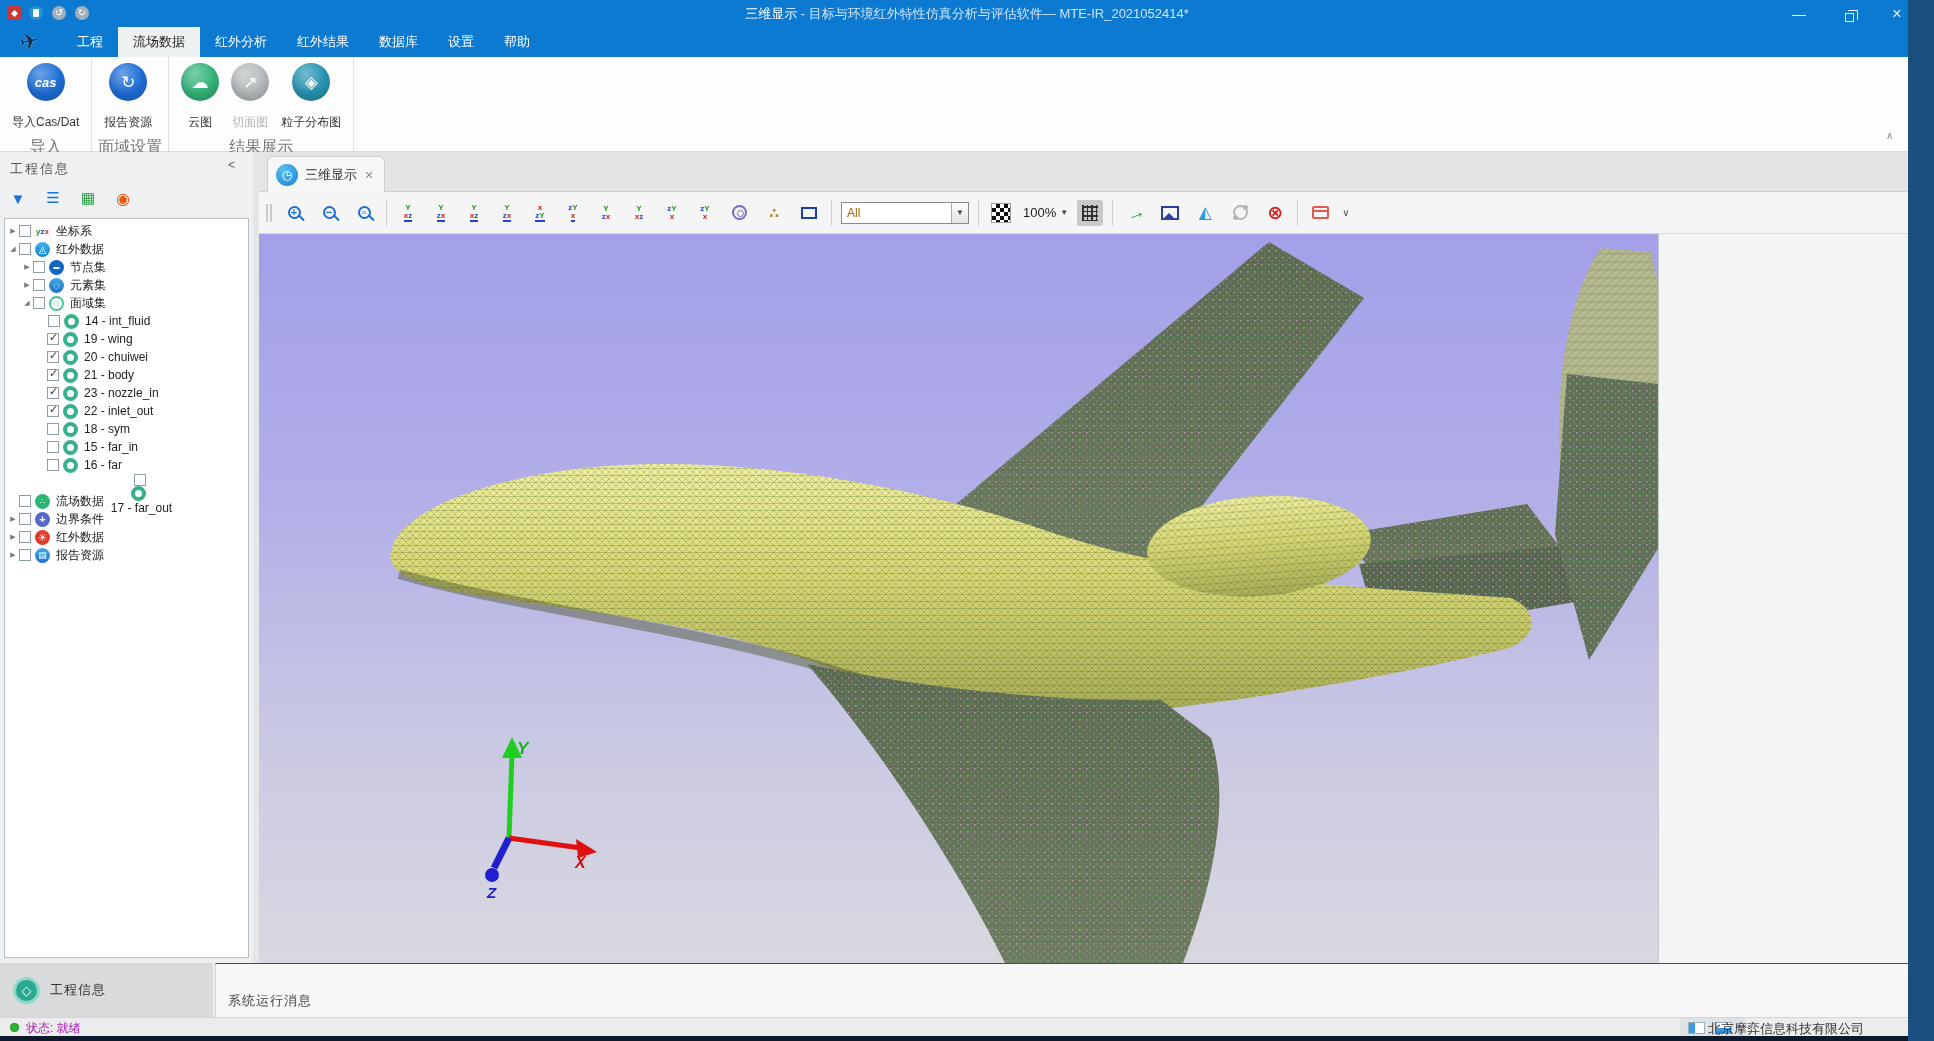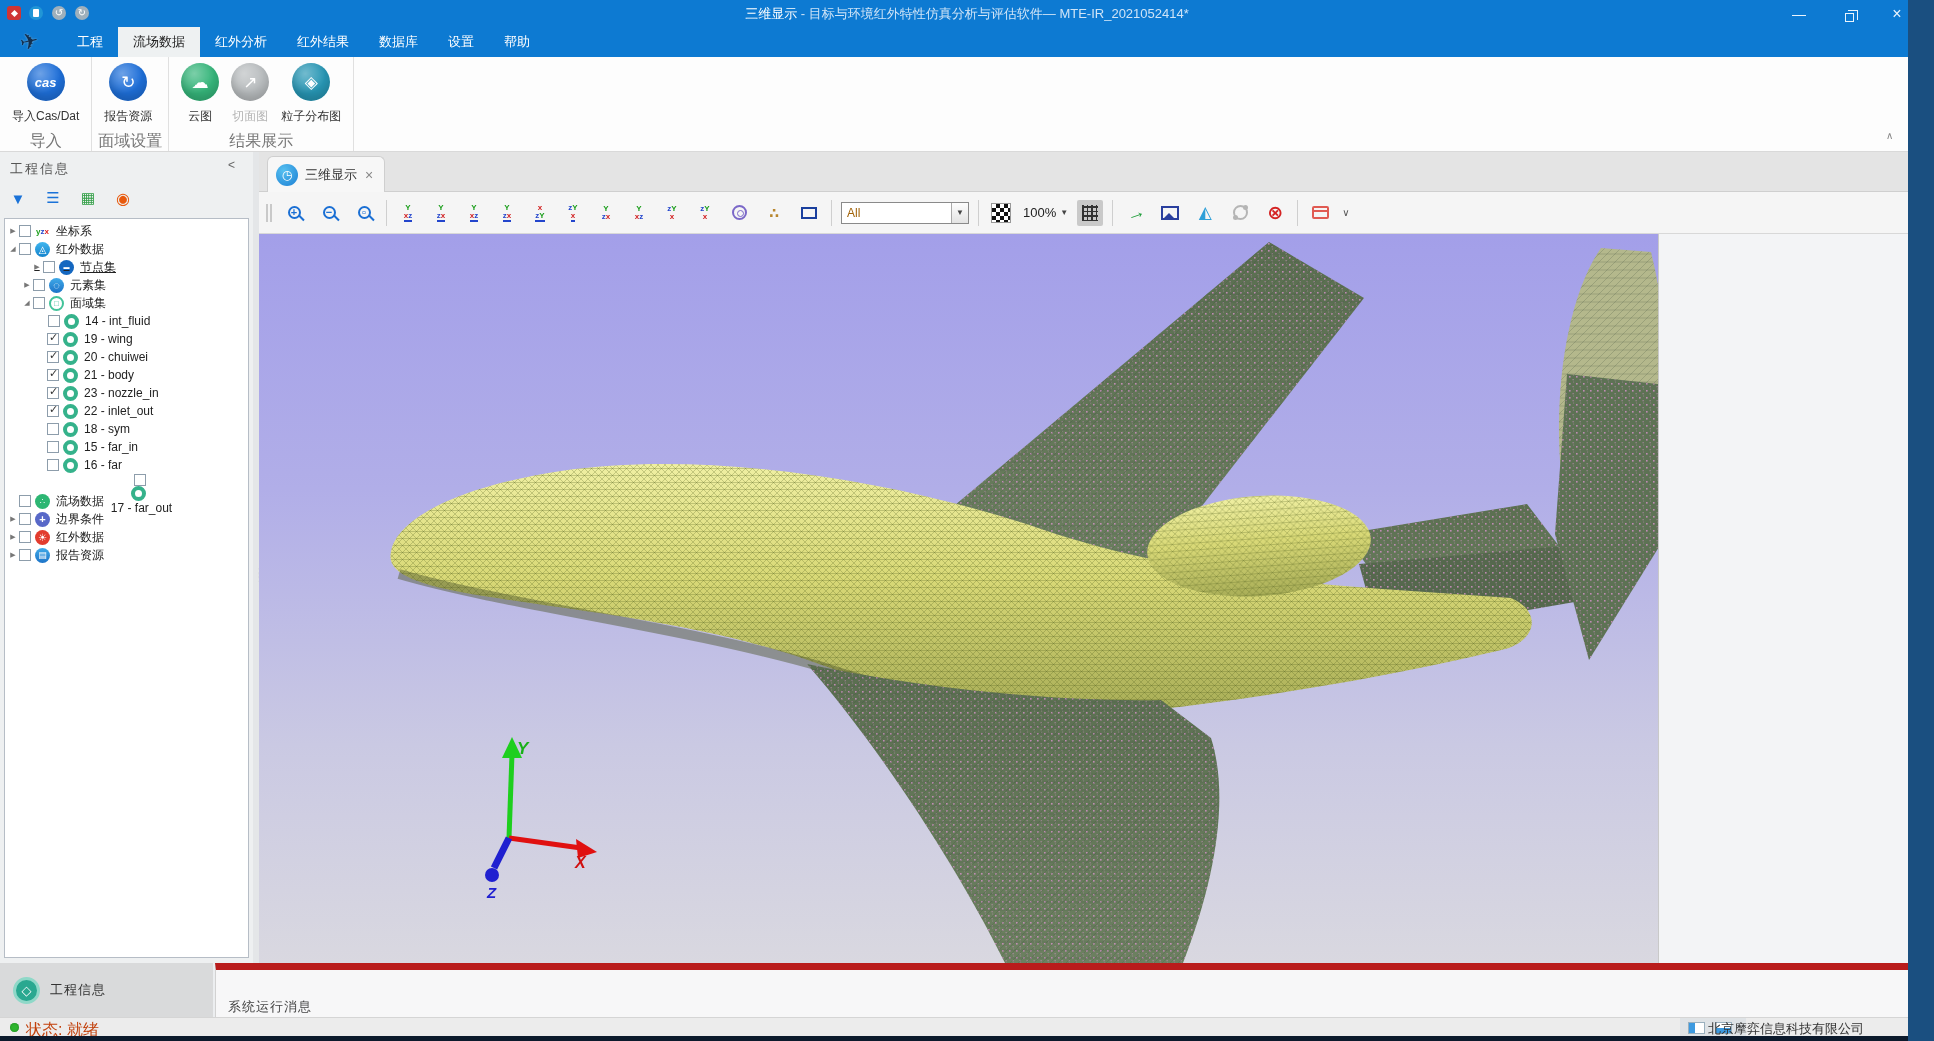--- a/index.html
+++ b/index.html
@@ -32,21 +32,21 @@
   #mright-book{position:absolute;left:1887px;top:34px;width:17px;height:17px;border-radius:50%;border:1px solid #cfe3f4;display:flex;align-items:center;justify-content:center;}
   #mright-book::before{content:"";width:8px;height:9px;background:linear-gradient(90deg,#fff 45%,#9fc8e8 45% 55%,#fff 55%);border-radius:1px;}
 
   
   #ribbon{position:absolute;left:0;top:57px;width:1908px;height:95px;background:#fdfdfd;border-bottom:1px solid #d9d9d9;display:flex;}
   .rgroup{display:flex;flex-direction:column;border-right:1px solid #e0e0e0;padding:4px 6px 0 6px;}
   .rrow{display:flex;flex:1;}
   .rbtn{display:flex;flex-direction:column;align-items:center;padding:2px 6px;cursor:default;}
   .rcircle{width:38px;height:38px;border-radius:50%;color:#fff;display:flex;align-items:center;justify-content:center;font-size:17px;box-shadow:inset 0 -6px 10px rgba(0,0,0,.18);}
   .rcircle.casY{font-size:13px;font-style:italic;font-weight:bold;}
-  .rlabel{font-size:12px;color:#333;margin-top:7px;white-space:nowrap;}
+  .rlabel{font-size:12px;color:#333;margin-top:13px;white-space:nowrap;}
   .rbtn.disabled .rlabel{color:#b5b5b5;}
   .rgrouplabel{text-align:center;font-size:16px;color:#777;padding:4px 0 5px 0;}
   #ribbon-collapse{position:absolute;left:1886px;top:130px;font-size:10px;color:#888;}
 
   
   #leftdock{position:absolute;left:0;top:152px;width:253px;height:811px;background:#eef0f1;}
   #lp-title{position:absolute;left:10px;top:8px;font-size:13px;color:#555;letter-spacing:2px;}
   #lp-collapse{position:absolute;left:228px;top:6px;font-size:12px;color:#666;}
   #lp-tools{position:absolute;left:6px;top:34px;display:flex;gap:11px;}
   .lptool{width:24px;height:24px;display:flex;align-items:center;justify-content:center;font-size:15px;}
@@ -68,27 +68,27 @@
   .ti-report{background:linear-gradient(#3fa9e8,#1d74c8);font-size:9px;}
   .ti-axis{border-radius:0;background:transparent;font-size:8px;font-style:italic;font-weight:bold;}
   .lx{color:#d22;font-style:normal;}.ly{color:#1a9e1a;font-style:normal;}.lz{color:#2345cc;font-style:normal;}
   #splitter{position:absolute;left:253px;top:152px;width:6px;height:811px;background:#e4e6e8;}
   #splitter .dots{position:absolute;left:1px;top:418px;color:#8a8a8a;font-size:11px;letter-spacing:0;line-height:5px;}
 
   
   #bottomtab{position:absolute;left:0;top:963px;width:213px;height:54px;background:#d9dadb;display:flex;align-items:center;}
   #bt-icon{width:27px;height:27px;border-radius:50%;margin-left:13px;background:#2aa890;border:3px solid #8fd8c8;color:#fff;font-size:13px;display:flex;align-items:center;justify-content:center;}
   #bt-label{margin-left:10px;font-size:13px;color:#333;letter-spacing:1px;}
-  #msgpanel{position:absolute;left:215px;top:963px;width:1693px;height:54px;background:#f7f7f8;border-top:7px solid #b91c1c;border-left:1px solid #d2d2d2;}
+  #msgpanel{position:absolute;left:215px;top:963px;width:1693px;height:54px;background:#f7f7f8;border-top:1px solid #b91c1c;border-left:1px solid #d2d2d2;}
   #msgpanel .mlabel{position:absolute;left:12px;top:28px;font-size:13px;color:#444;letter-spacing:1px;}
 
   
   #statusbar{position:absolute;left:0;top:1017px;width:1908px;height:19px;background:#ececec;border-top:1px solid #d5d5d5;}
   #st-dot{position:absolute;left:10px;top:5px;width:9px;height:9px;border-radius:50%;background:#2db52d;box-shadow:inset 0 0 2px #1a7a1a;}
-  #st-text{position:absolute;left:26px;top:2px;font-size:16px;color:#c2410c;}
+  #st-text{position:absolute;left:26px;top:2px;font-size:12px;color:#a21caf;}
   #st-icons{position:absolute;left:1680px;top:0;width:66px;height:19px;background:#dfe3e6;display:flex;align-items:center;gap:10px;padding-left:8px;}
   .sbi{width:17px;height:12px;border:1px solid #9ab0be;background:#fff;position:relative;}
   .sbi1::before{content:"";position:absolute;left:0;top:0;width:6px;height:10px;background:#3d9ae0;}
   .sbi2::before{content:"";position:absolute;left:0;bottom:0;width:15px;height:5px;background:#3d9ae0;}
   #st-company{position:absolute;right:44px;top:2px;font-size:13px;color:#333;}
   #blackstrip{position:absolute;left:0;top:1036px;width:1934px;height:5px;background:#0c1a2c;}
   #navstrip{position:absolute;left:1908px;top:0;width:26px;height:1041px;background:#1a4f80;}
 
   
   #docarea{position:absolute;left:259px;top:152px;width:1649px;height:811px;}
@@ -225,21 +225,21 @@
             <i class="lx">x</i>
           </span>
           <span class="tlabel">坐标系</span>
         </div>
         <div class="trow" style="padding-left: 2px;">
           <span class="tarrow">◢</span>
           <span class="tcheck"></span>
           <span class="ti ti-geom">◬</span>
           <span class="tlabel">红外数据</span>
         </div>
-        <div class="trow" style="padding-left: 26px; text-decoration: underline;">
+        <div class="trow" style="padding-left: 16px;">
           <span class="tarrow">▶</span>
           <span class="tcheck"></span>
           <span class="ti ti-node">▬</span>
           <span class="tlabel">节点集</span>
         </div>
         <div class="trow" style="padding-left: 16px;">
           <span class="tarrow">▶</span>
           <span class="tcheck"></span>
           <span class="ti ti-elem">◌</span>
           <span class="tlabel">元素集</span>

